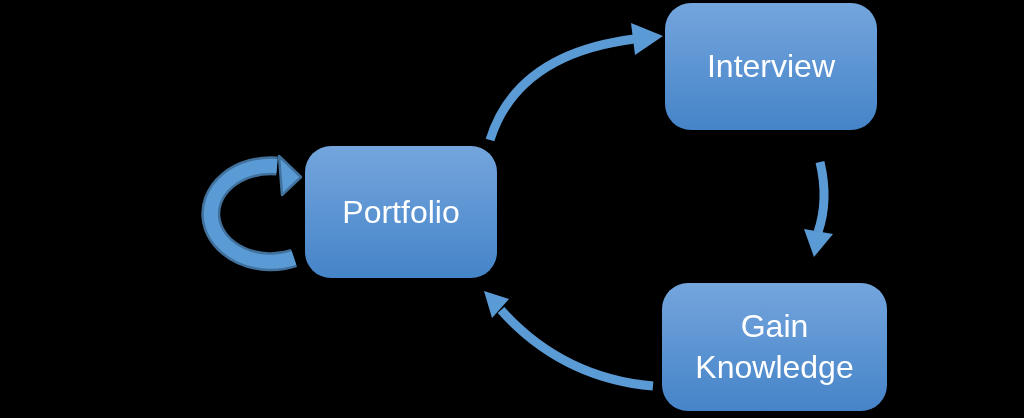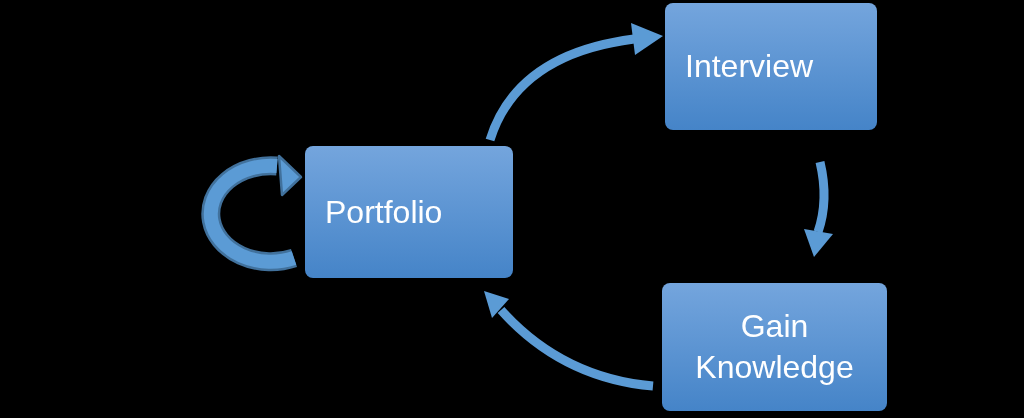--- a/index.html
+++ b/index.html
@@ -18,32 +18,33 @@
   .arrows-layer {
     position: absolute;
     left: 0;
     top: 0;
     width: 1024px;
     height: 418px;
     pointer-events: none;
   }
   .node {
     position: absolute;
-    border-radius: 8px;
+    border-radius: 26px;
     background: linear-gradient(180deg, #74A5DD 0%, #4584C8 100%);
     color: #ffffff;
     display: flex;
     align-items: center;
+    justify-content: center;
     text-align: center;
     font-size: 32px;
     line-height: 1.28;
     padding: 0 20px;
     box-sizing: border-box;
   }
-  .node-portfolio { left: 305px; top: 146px; width: 208px; height: 132px; }
+  .node-portfolio { left: 305px; top: 146px; width: 192px; height: 132px; }
   .node-interview { left: 665px; top: 3px;   width: 212px; height: 127px; }
   .node-gain      { left: 662px; top: 283px; width: 225px; height: 128px; }
 </style>
 </head>
 <body>
 
 <div class="canvas">
 
   <svg class="arrows-layer" viewBox="0 0 1024 418" xmlns="http://www.w3.org/2000/svg">
 

